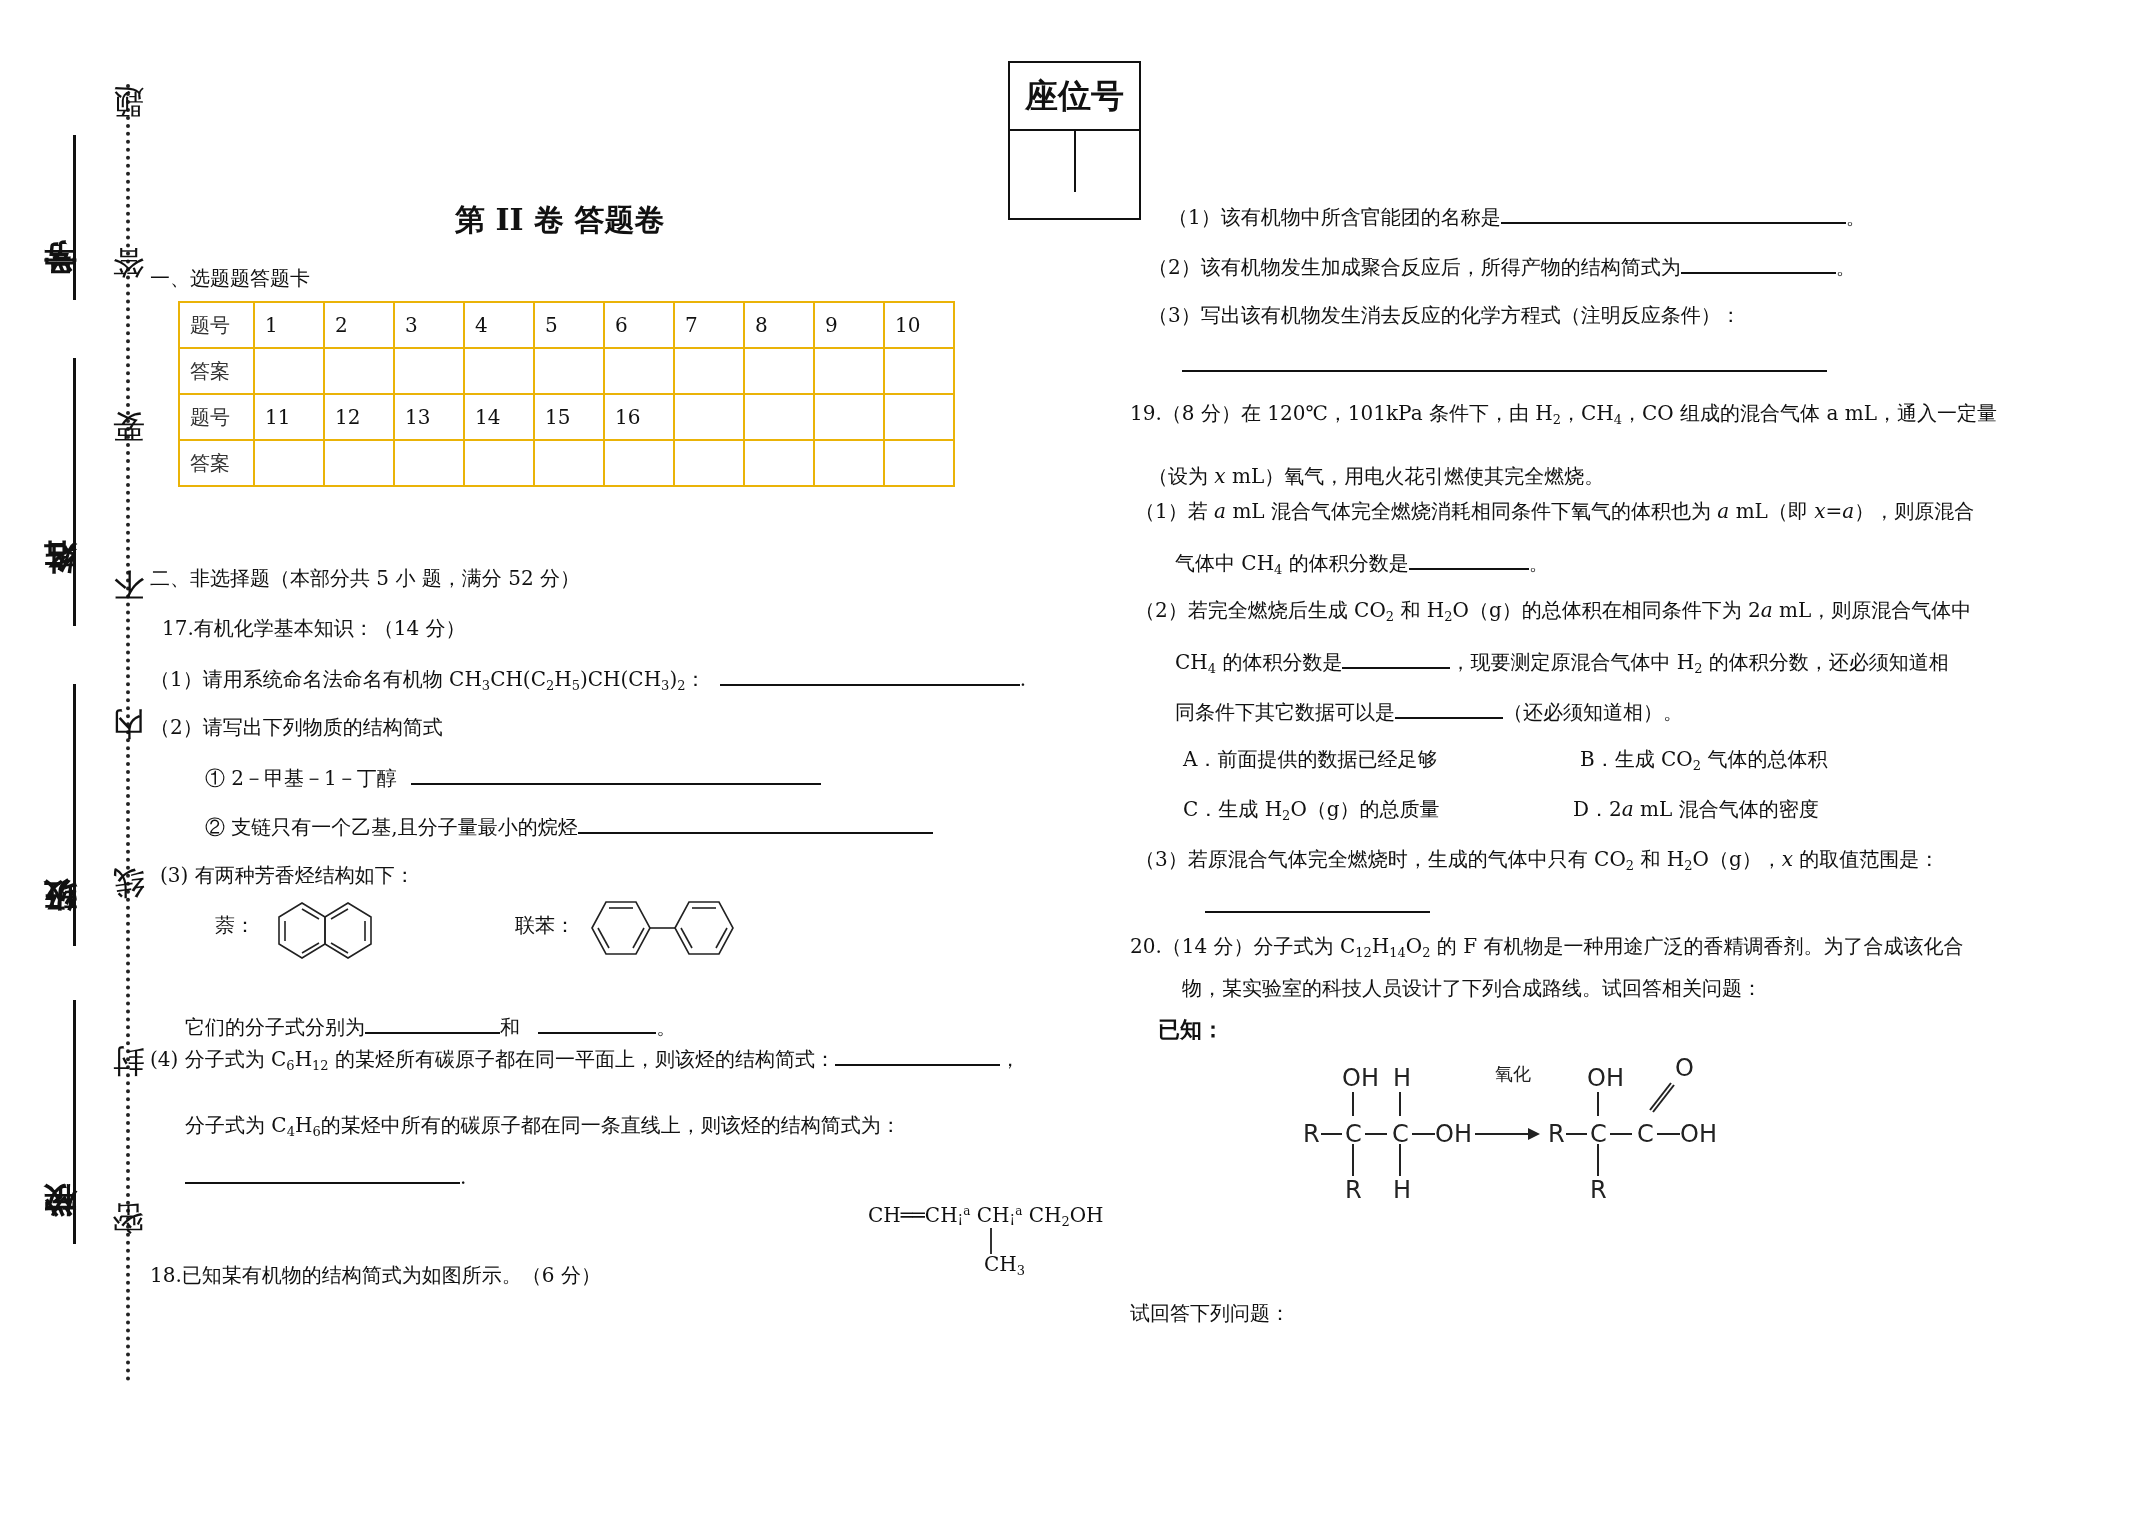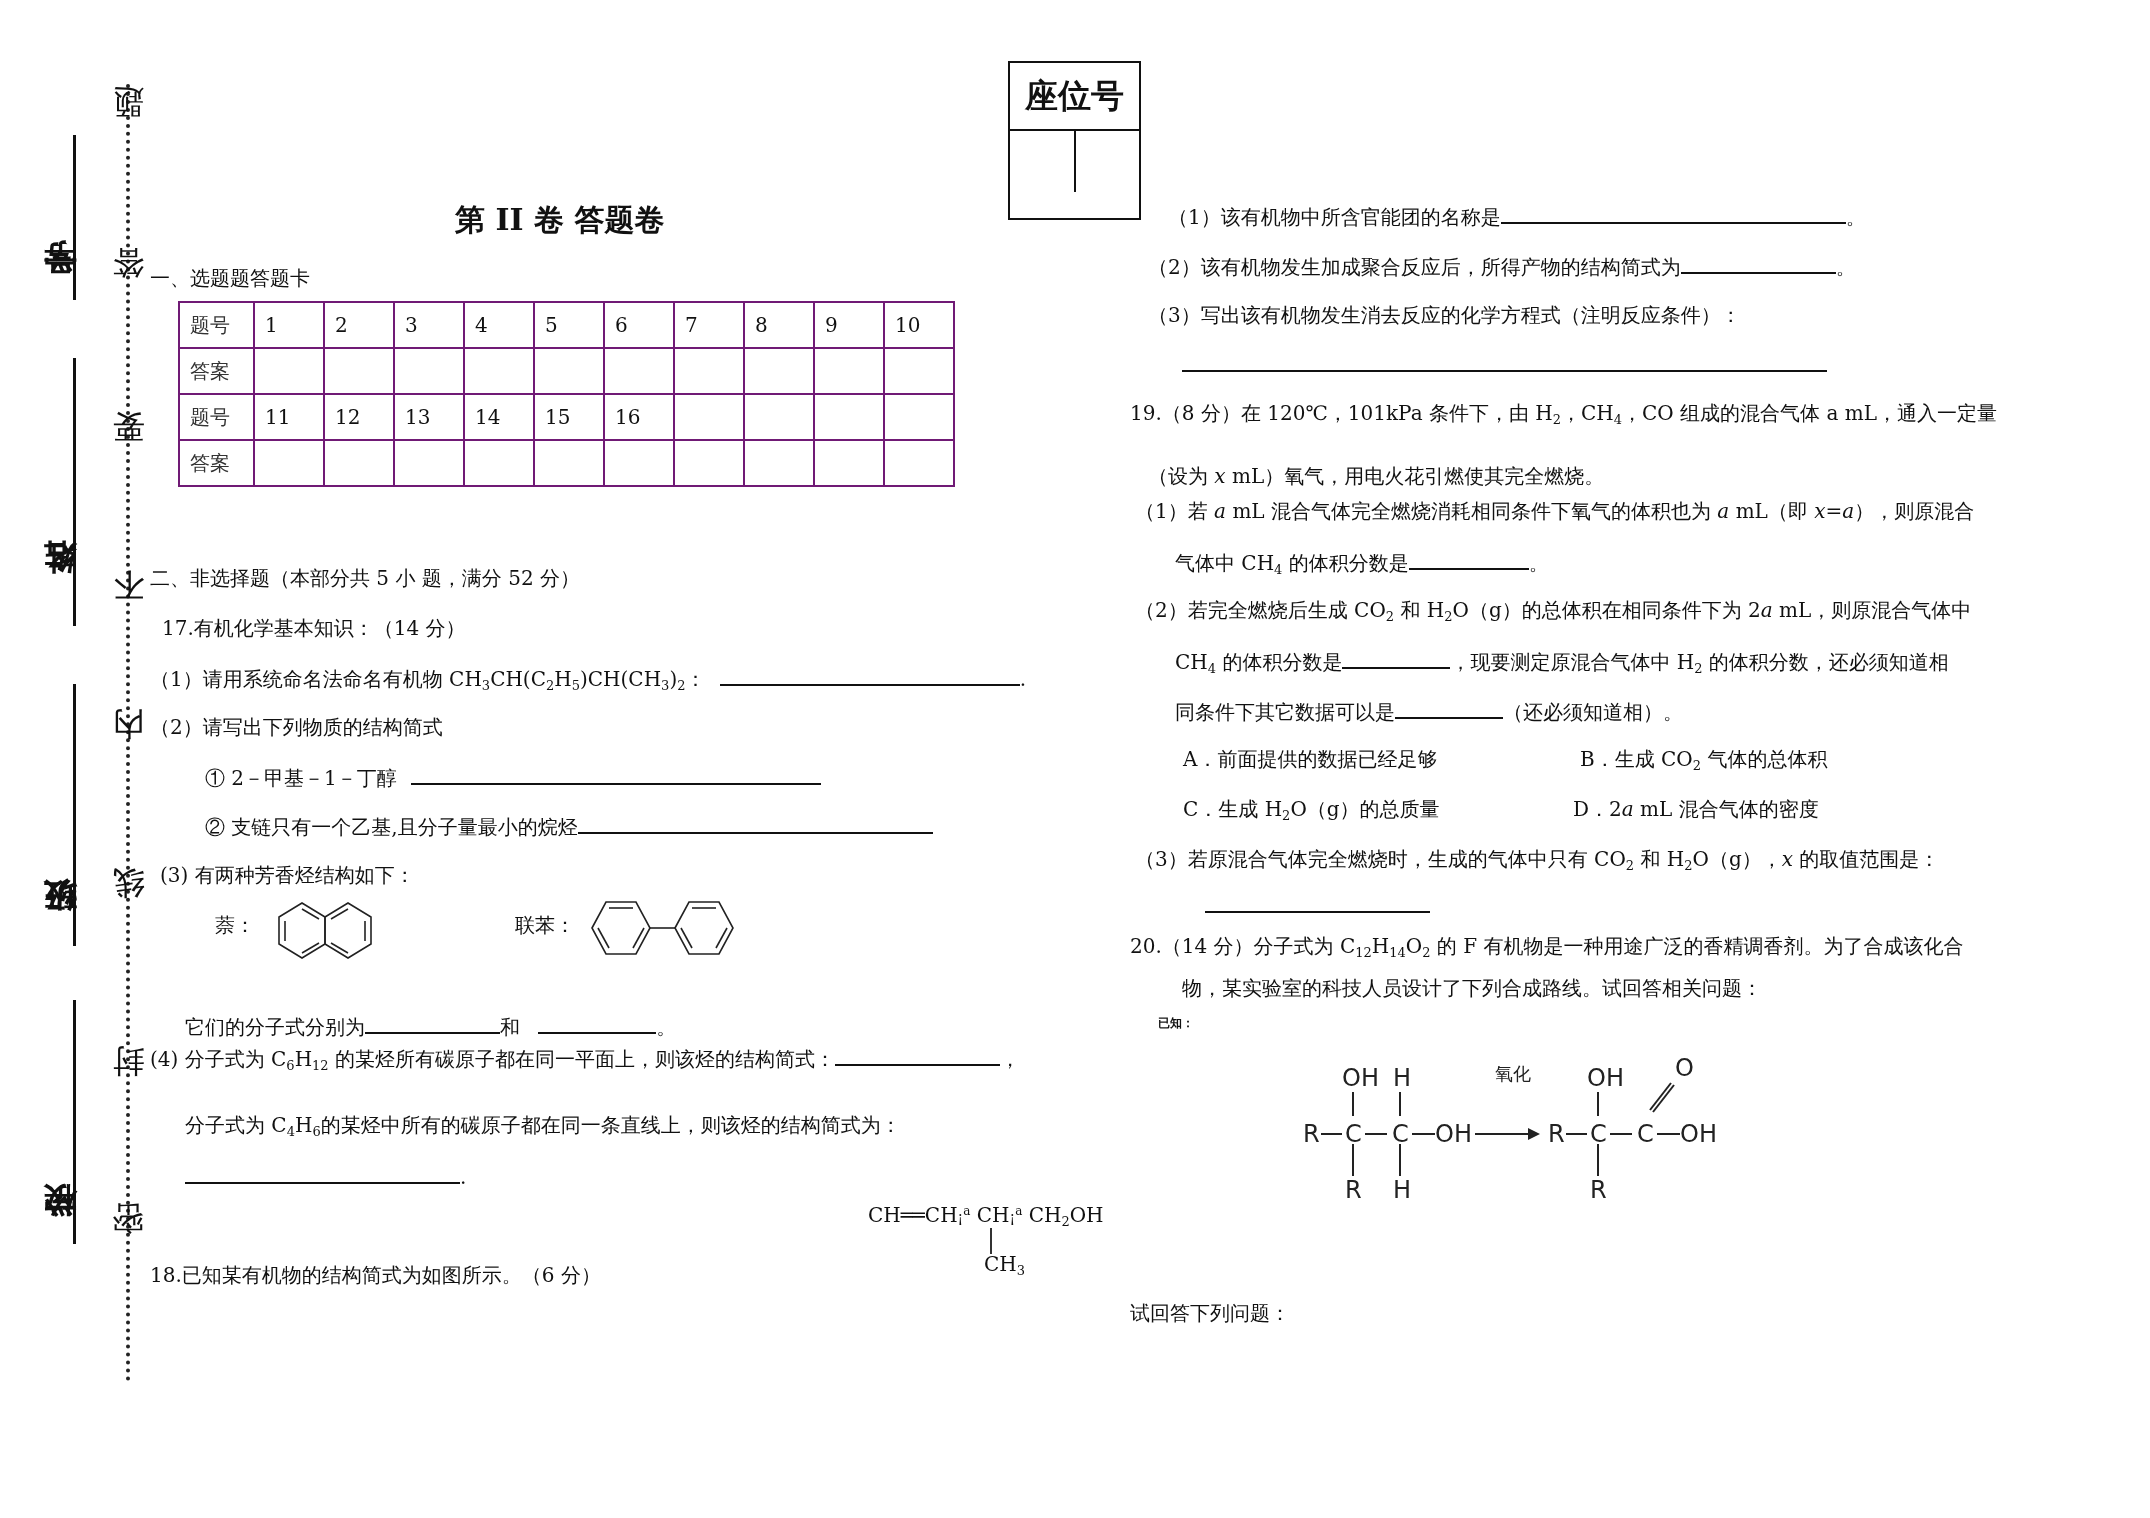--- a/index.html
+++ b/index.html
@@ -26,21 +26,21 @@
   .seat { position: absolute; left: 1008px; top: 61px; width: 133px; height: 159px; border: 2px solid #111; box-sizing: border-box; }
   .seat .top { height: 66px; border-bottom: 2px solid #111; display: flex; align-items: center; justify-content: center;
                font-family: "DejaVu Sans", sans-serif; font-size: 33px; font-weight: bold; }
   .seat .cells { display: flex; height: 61px; }
   .seat .cells div { flex: 1; }
   .seat .cells div:first-child { border-right: 2px solid #111; }
 
   .title { position: absolute; left: 455px; top: 200px; font-size: 30px; font-weight: bold; font-family: "DejaVu Serif", serif; }
 
   table.ans { position: absolute; left: 178px; top: 301px; border-collapse: collapse; }
-  table.ans td { border: 2px solid #701a75; width: 70px; height: 46px; padding: 0 0 0 10px; font-size: 20px; vertical-align: middle; box-sizing: border-box; }
+  table.ans td { border: 2px solid #eab308; width: 70px; height: 46px; padding: 0 0 0 10px; font-size: 20px; vertical-align: middle; box-sizing: border-box; }
   table.ans td.hdr { width: 75px; color: #333; }
 
   .t { font-size: 20px; }
 </style>
 </head>
 <body>
 
 <div class="dotline"></div>
 <div class="solidline" style="top:135px;height:165px"></div>
 
@@ -230,21 +230,21 @@
 <div class="abs t" style="left:1183px;top:746px">A．前面提供的数据已经足够</div>
 <div class="abs t" style="left:1580px;top:746px">B．生成 CO<sub>2</sub> 气体的总体积</div>
 <div class="abs t" style="left:1183px;top:796px">C．生成 H<sub>2</sub>O（g）的总质量</div>
 <div class="abs t" style="left:1573px;top:796px">D．2<i class="v">a</i> mL 混合气体的密度</div>
 
 <div class="abs t" style="left:1135px;top:846px">（3）若原混合气体完全燃烧时，生成的气体中只有 CO<sub>2</sub> 和 H<sub>2</sub>O（g），<i class="v">x</i> 的取值范围是：</div>
 <div class="abs" style="left:1205px;top:911px;width:225px;height:2px;background:#111"></div>
 
 <div class="abs t" style="left:1130px;top:933px">20.（14 分）分子式为 C<sub>12</sub>H<sub>14</sub>O<sub>2</sub> 的 F 有机物是一种用途广泛的香精调香剂。为了合成该化合</div>
 <div class="abs t" style="left:1182px;top:975px">物，某实验室的科技人员设计了下列合成路线。试回答相关问题：</div>
-<div class="abs t" style="left:1158px;top:1015px;font-weight:bold;font-family:Liberation Sans, sans-serif;font-size:12px">已知：</div>
+<div class="abs t" style="left:1158px;top:1015px;font-weight:bold;font-family:Liberation Sans, sans-serif;font-size:22px">已知：</div>
 
 <svg class="abs" style="left:1290px;top:1050px" width="540" height="170" viewBox="0 0 540 170">
   <g font-family="DejaVu Sans, sans-serif" font-size="24" fill="#222">
     <text x="13" y="92">R</text>
     <text x="55" y="92">C</text>
     <text x="102" y="92">C</text>
     <text x="145" y="92">OH</text>
     <text x="52" y="36">OH</text>
     <text x="103" y="36">H</text>
     <text x="55" y="148">R</text>

